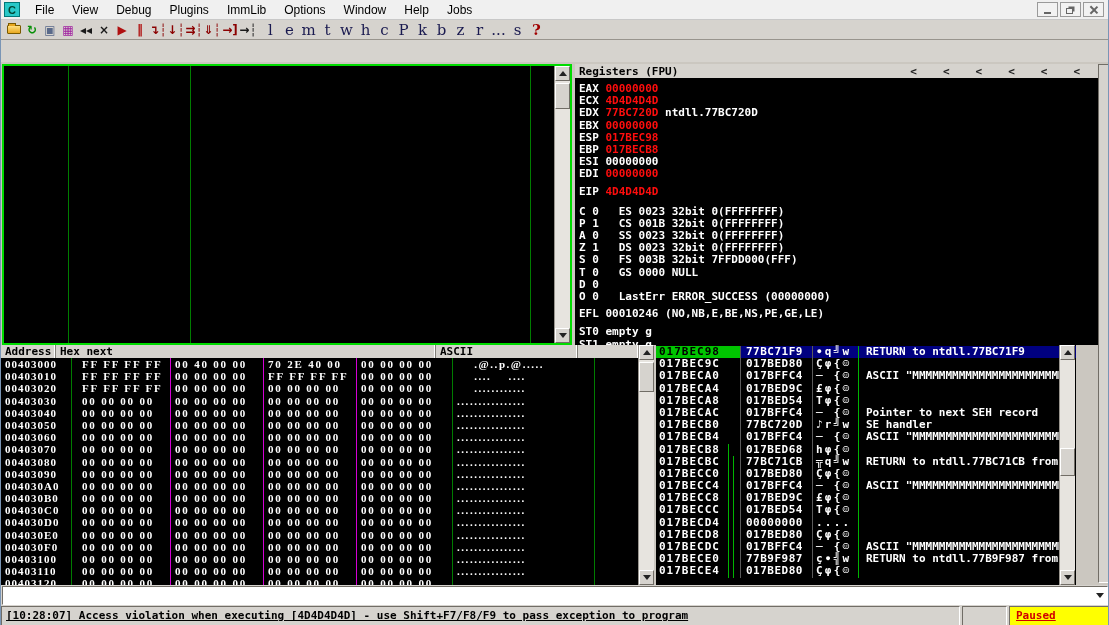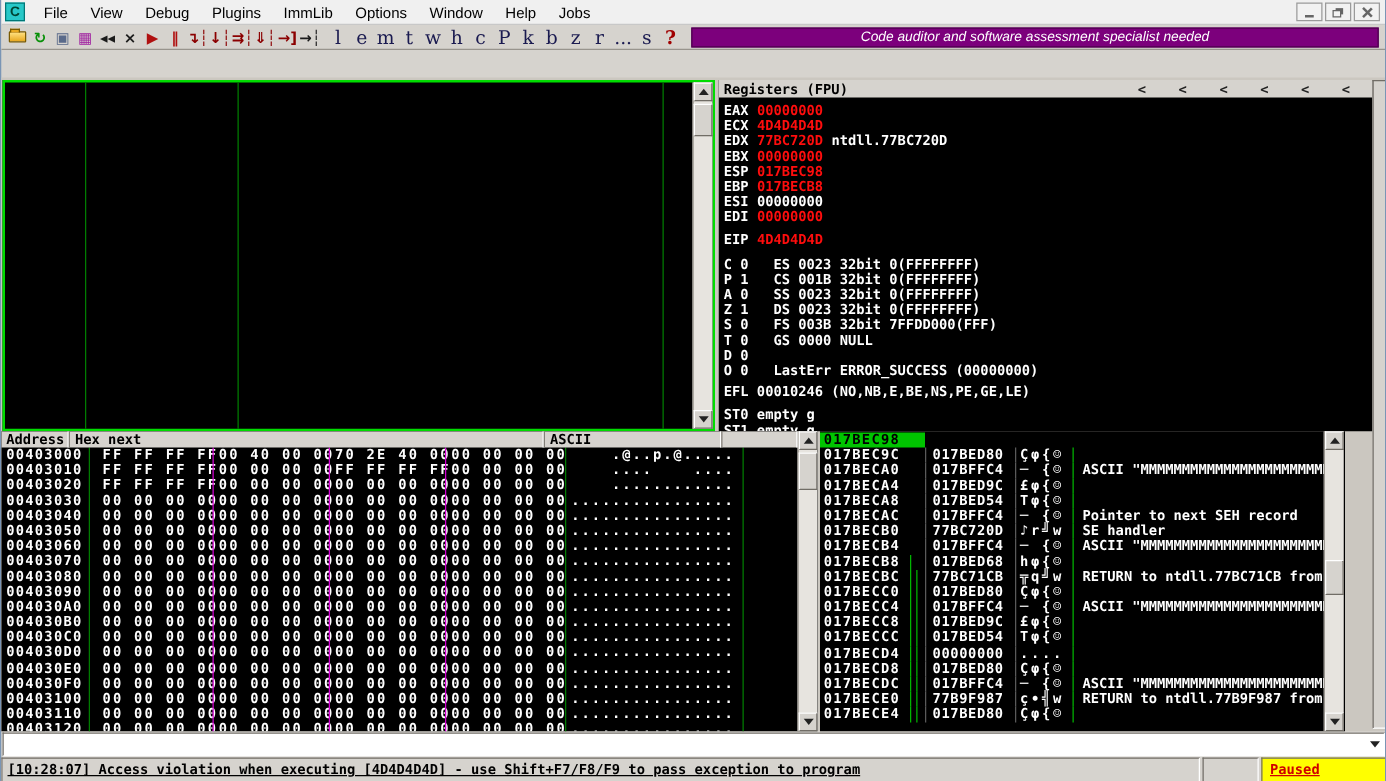--- a/index.html
+++ b/index.html
@@ -63,21 +63,21 @@
   .reg-body { padding:5px 0 0 4px; color:#fff; white-space:pre; overflow:hidden; height:267px; }
   .reg-line { height:12.2px; line-height:12.2px; }
   .reg-label { color:#fff;margin-top:26px; }
   .val-red { color:var(--reg-changed); }
   .val-white { color:#fff; }
   
   #hexpane { left:0; top:283px; width:653px; height:240px; overflow:hidden; }
   .hex-header { height:13px; display:flex; background:#d6d3ce; color:#000; position:relative; z-index:2; width:637px; }
   .hex-header .cell { padding:0 0 0 4px; border-right:1px solid #827f78; box-shadow:inset -1px 0 0 #fff; }
   .hex-body { position:relative; }
-  .hex-row { height:12.2px; line-height:12.2px; color:#fff; white-space:pre; display:flex; }
+  .hex-row { height:12.2px; line-height:12.2px; color:#fff; white-space:pre; display:flex;font-family:Liberation Serif, serif; }
   .hx-addr { width:76px; padding-left:4px; letter-spacing:1px; }
   .hx-group { width:93px; padding-left:5px; letter-spacing:1.8px; }
   .hx-ascii { padding-left:8px; letter-spacing:1.55px; }
   
   #stackpane { left:655px; top:283px; width:420px; height:240px; overflow:hidden; }
   .stk-body { position:relative; padding-top:1px; }
   .stk-row { height:12.2px; line-height:12.2px; display:flex; color:#fff; white-space:pre; position:relative; }
   .stk-addr { width:84px; padding-left:3px; letter-spacing:1px; }
   .stk-rest { display:flex; flex:1; }
   .stk-val { width:72px; padding-left:5px; letter-spacing:0.5px; }
@@ -172,21 +172,20 @@
         <span class="tbletter">c</span>
         <span class="tbletter">P</span>
         <span class="tbletter">k</span>
         <span class="tbletter">b</span>
         <span class="tbletter">z</span>
         <span class="tbletter">r</span>
         <span class="tbletter">...</span>
         <span class="tbletter">s</span>
       </span>
     <span class="tbletter" style="color:#a00000; font-weight:bold;">?</span>
-    <span class="banner">Code auditor and software assessment specialist needed</span>
   </div>
 
   <div class="mdi">
 
     <div id="cpu" class="pane">
       <span class="vline" style="left:64px; background:var(--line-green);"></span>
       <span class="vline" style="left:186px; background:var(--line-green);"></span>
       <span class="vline" style="left:526px; background:var(--line-green);"></span>
       <span class="vscroll" style="left:550px;">
         <span class="sb-btn sb-up">
@@ -256,21 +255,21 @@
           </span>
         <span class="sb-thumb" style="top:17px; height:30px;"></span>
         <span class="sb-btn sb-down">
             <span class="tri-down"></span>
           </span>
       </span>
     </div>
 
     <div id="stackpane" class="pane mono">
       <div class="stk-body" id="stk-body">
-          <div class="stk-row sel"><span class="stk-addr">017BEC98</span></div>
+          <div class="stk-row sel"><span class="stk-addr">017BEC98</span><span class="stk-rest"><span class="stk-val" style="border-left: 1px solid rgb(90, 90, 90);">77BC71F9</span><span class="stk-chars" style="border-left: 1px solid rgb(90, 90, 90);">∙q╝w</span><span class="stk-comment" style="border-left: 1px solid rgb(0, 180, 0);">RETURN to ntdll.77BC71F9</span></span></div>
           <div class="stk-row"><span class="stk-addr">017BEC9C</span><span class="stk-rest"><span class="stk-val" style="border-left: 1px solid rgb(90, 90, 90);">017BED80</span><span class="stk-chars" style="border-left: 1px solid rgb(90, 90, 90);">Çφ{☺</span><span class="stk-comment" style="border-left: 1px solid rgb(0, 180, 0);"></span></span></div>
           <div class="stk-row"><span class="stk-addr">017BECA0</span><span class="stk-rest"><span class="stk-val" style="border-left: 1px solid rgb(90, 90, 90);">017BFFC4</span><span class="stk-chars" style="border-left: 1px solid rgb(90, 90, 90);">─ {☺</span><span class="stk-comment" style="border-left: 1px solid rgb(0, 180, 0);">ASCII "MMMMMMMMMMMMMMMMMMMMMMMM</span></span></div>
           <div class="stk-row"><span class="stk-addr">017BECA4</span><span class="stk-rest"><span class="stk-val" style="border-left: 1px solid rgb(90, 90, 90);">017BED9C</span><span class="stk-chars" style="border-left: 1px solid rgb(90, 90, 90);">£φ{☺</span><span class="stk-comment" style="border-left: 1px solid rgb(0, 180, 0);"></span></span></div>
           <div class="stk-row"><span class="stk-addr">017BECA8</span><span class="stk-rest"><span class="stk-val" style="border-left: 1px solid rgb(90, 90, 90);">017BED54</span><span class="stk-chars" style="border-left: 1px solid rgb(90, 90, 90);">Tφ{☺</span><span class="stk-comment" style="border-left: 1px solid rgb(0, 180, 0);"></span></span></div>
           <div class="stk-row"><span class="stk-addr">017BECAC</span><span class="stk-rest"><span class="stk-val" style="border-left: 1px solid rgb(90, 90, 90);">017BFFC4</span><span class="stk-chars" style="border-left: 1px solid rgb(90, 90, 90);">─ {☺</span><span class="stk-comment" style="border-left: 1px solid rgb(0, 180, 0);">Pointer to next SEH record</span></span></div>
           <div class="stk-row"><span class="stk-addr">017BECB0</span><span class="stk-rest"><span class="stk-val" style="border-left: 1px solid rgb(90, 90, 90);">77BC720D</span><span class="stk-chars" style="border-left: 1px solid rgb(90, 90, 90);">♪r╝w</span><span class="stk-comment" style="border-left: 1px solid rgb(0, 180, 0);">SE handler</span></span></div>
           <div class="stk-row"><span class="stk-addr">017BECB4</span><span class="stk-rest"><span class="stk-val" style="border-left: 1px solid rgb(90, 90, 90);">017BFFC4</span><span class="stk-chars" style="border-left: 1px solid rgb(90, 90, 90);">─ {☺</span><span class="stk-comment" style="border-left: 1px solid rgb(0, 180, 0);">ASCII "MMMMMMMMMMMMMMMMMMMMMMMM</span></span></div>
           <div class="stk-row"><span class="stk-addr">017BECB8</span><span class="frame-mark frame-single"></span><span class="stk-rest"><span class="stk-val" style="border-left: 1px solid rgb(90, 90, 90);">017BED68</span><span class="stk-chars" style="border-left: 1px solid rgb(90, 90, 90);">hφ{☺</span><span class="stk-comment" style="border-left: 1px solid rgb(0, 180, 0);"></span></span></div>
           <div class="stk-row"><span class="stk-addr">017BECBC</span><span class="frame-mark frame-double"></span><span class="stk-rest"><span class="stk-val" style="border-left: 1px solid rgb(90, 90, 90);">77BC71CB</span><span class="stk-chars" style="border-left: 1px solid rgb(90, 90, 90);">╦q╝w</span><span class="stk-comment" style="border-left: 1px solid rgb(0, 180, 0);">RETURN to ntdll.77BC71CB from</span></span></div>
           <div class="stk-row"><span class="stk-addr">017BECC0</span><span class="frame-mark frame-double"></span><span class="stk-rest"><span class="stk-val" style="border-left: 1px solid rgb(90, 90, 90);">017BED80</span><span class="stk-chars" style="border-left: 1px solid rgb(90, 90, 90);">Çφ{☺</span><span class="stk-comment" style="border-left: 1px solid rgb(0, 180, 0);"></span></span></div>

